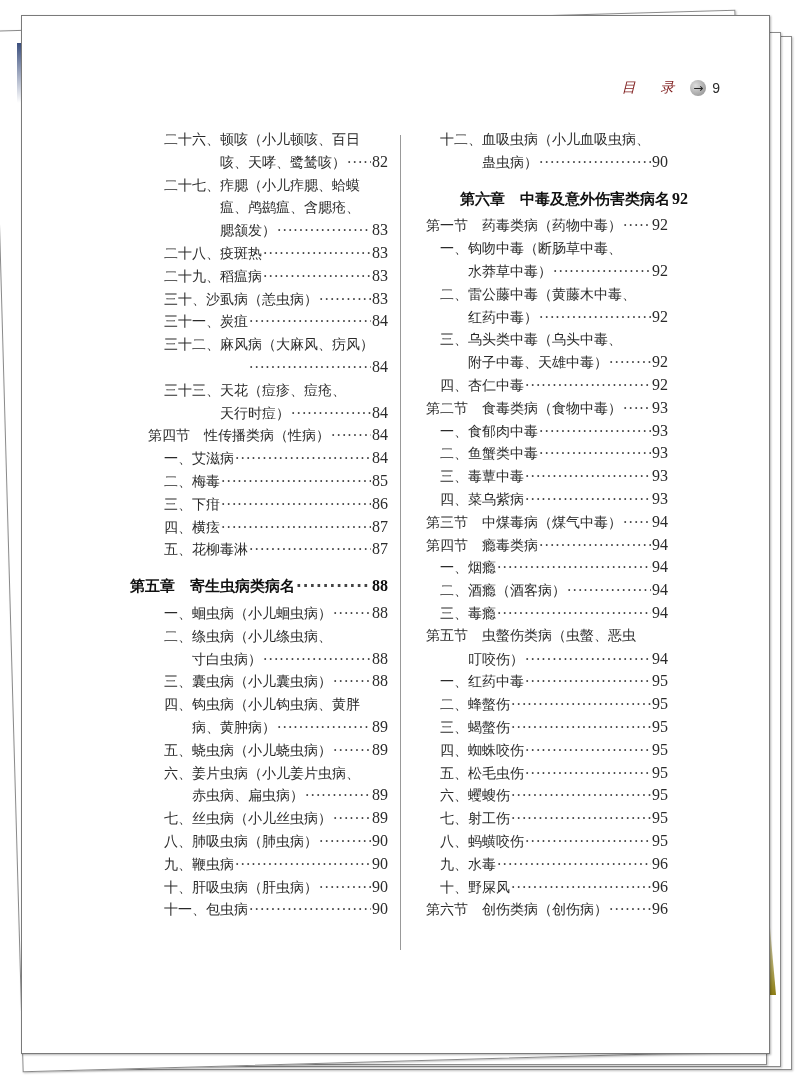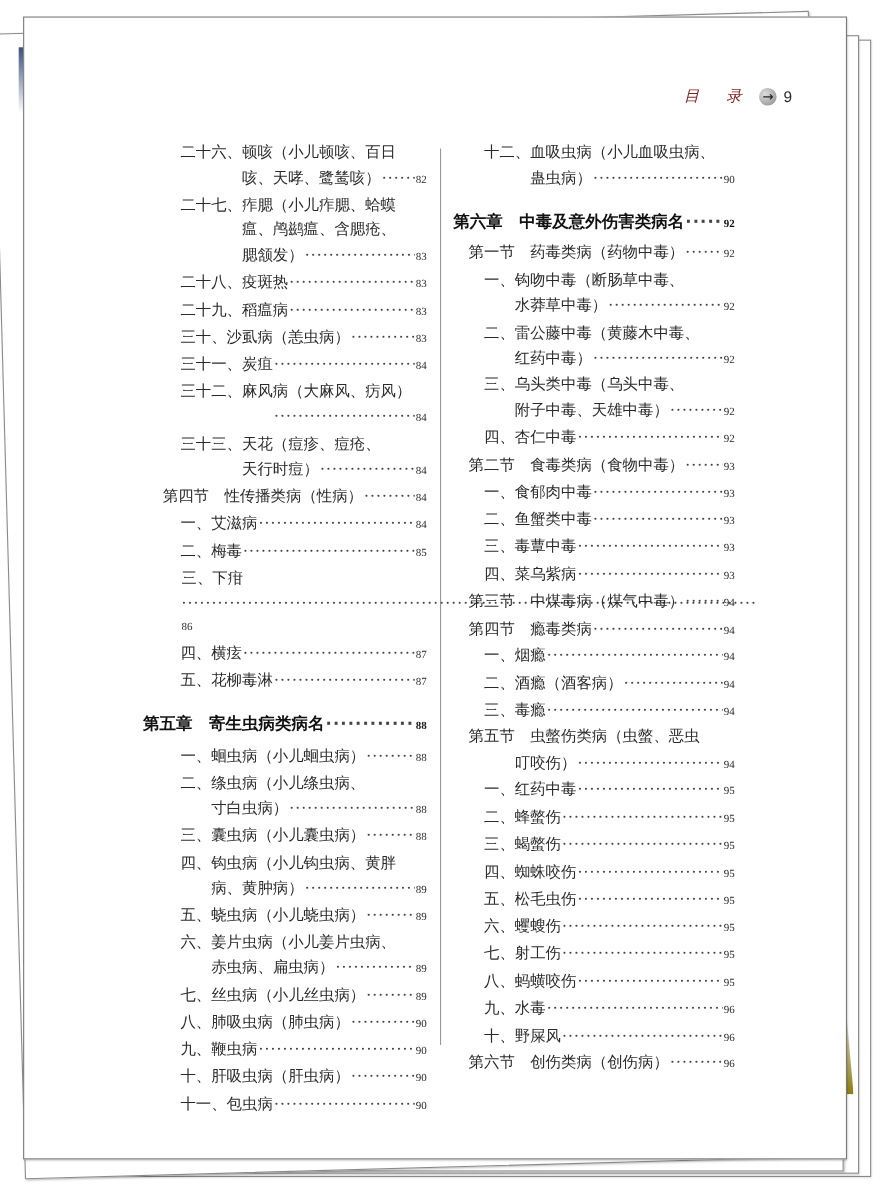--- a/index.html
+++ b/index.html
@@ -23,21 +23,21 @@
                   display:inline-flex; align-items:center; justify-content:center; font-size:12px; color:#222; font-family:"DejaVu Sans", sans-serif; }
     .header .num { font-family:"Liberation Sans", sans-serif; font-size:14px; }
     .divider { position:absolute; left:400px; top:135px; width:1px; height:815px; background:#999; }
     .col { position:absolute; top:128px; font-size:14px; line-height:22.8px; }
     .col.left { left:130px; width:258px; }
     .col.right { left:412px; width:256px; }
     .line { position:relative; white-space:nowrap; display:flex; align-items:baseline; }
     .line .txt { flex:0 0 auto; }
     .line .dots { flex:1 1 auto; overflow:hidden; letter-spacing:1px; color:#444; margin:0 1px; }
     .line .dots::before { content:"································································································"; }
-    .line .pg { flex:0 0 auto; font-family:"Liberation Serif", serif; font-size:10px; }
+    .line .pg { flex:0 0 auto; font-family:"Liberation Serif", serif; font-size:16px; }
     .chapter { font-family:"DejaVu Sans", "Liberation Sans", sans-serif; font-weight:bold; font-size:15px; margin-top:8px; color:#111; }
   </style>
 </head>
 <body>
 
 <div class="sheet back4"></div>
 <div class="sheet back3"></div>
 <div class="sheet back2"></div>
 <div class="sheet back1"></div>
 <div class="blue-accent"></div>
@@ -140,21 +140,21 @@
       </div>
     </div>
     <div>
       <div class="line" style="padding-left: 34px;">
         <span class="txt">二、梅毒</span>
         <span class="dots"></span>
         <span class="pg">85</span>
       </div>
     </div>
     <div>
-      <div class="line" style="padding-left: 34px; flex-direction: column;">
+      <div class="line" style="padding-left: 34px;">
         <span class="txt">三、下疳</span>
         <span class="dots"></span>
         <span class="pg">86</span>
       </div>
     </div>
     <div>
       <div class="line" style="padding-left: 34px;">
         <span class="txt">四、横痃</span>
         <span class="dots"></span>
         <span class="pg">87</span>
@@ -265,21 +265,21 @@
     <div>
       <div class="line" style="padding-left: 28px;">
         <span class="txt">十二、血吸虫病（小儿血吸虫病、</span>
       </div>
       <div class="line" style="padding-left: 70px;">
         <span class="txt">蛊虫病）</span>
         <span class="dots"></span>
         <span class="pg">90</span>
       </div>
     </div>
-    <div class="chapter" style="margin-top: 14px; margin-bottom: 4px;">
+    <div class="chapter" style="margin-top: 14px; margin-bottom: 4px; margin-left: 48px;">
       <div class="line" style="padding-left: 0px;">
         <span class="txt">第六章　中毒及意外伤害类病名</span>
         <span class="dots"></span>
         <span class="pg">92</span>
       </div>
     </div>
     <div>
       <div class="line" style="padding-left: 14px;">
         <span class="txt">第一节　药毒类病（药物中毒）</span>
         <span class="dots"></span>

